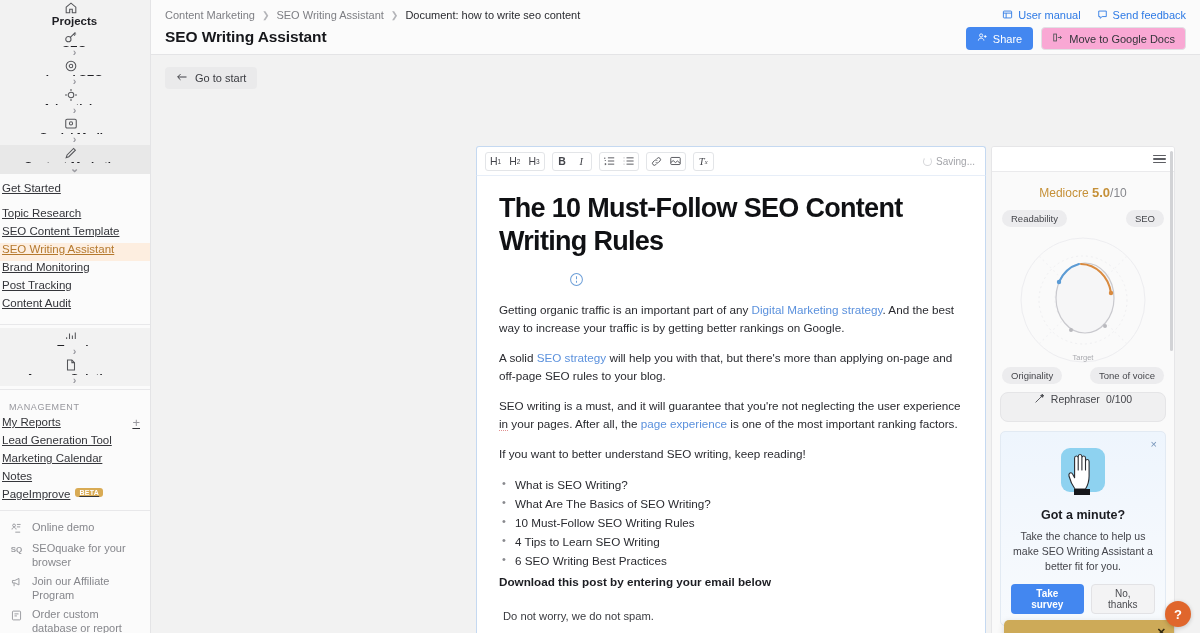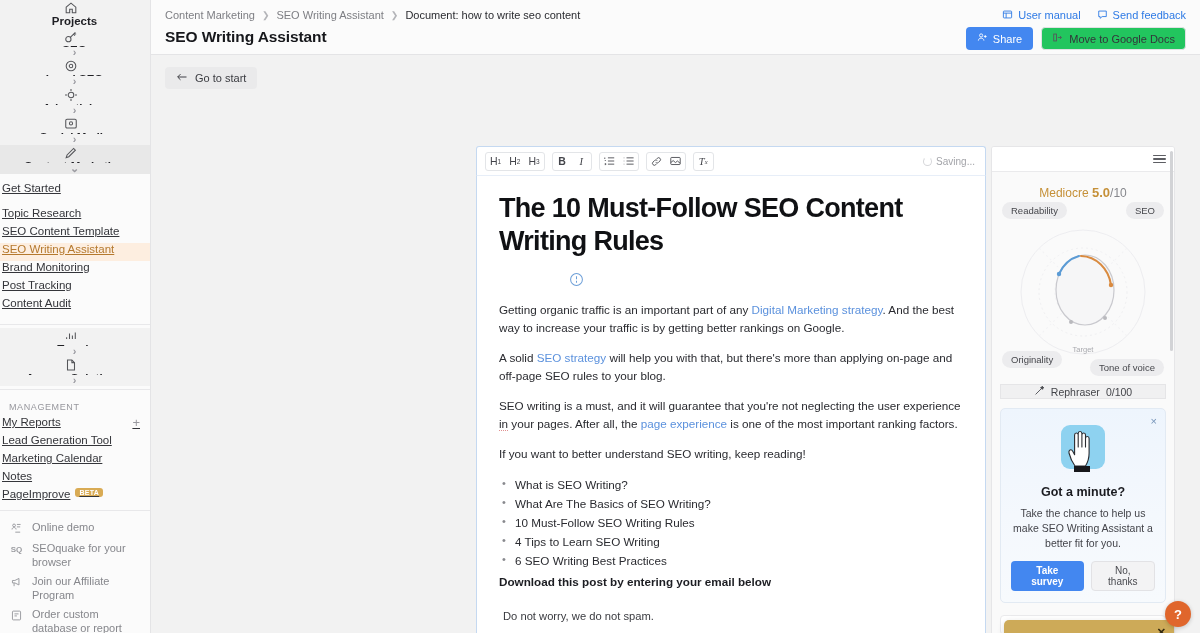--- a/index.html
+++ b/index.html
@@ -92,21 +92,21 @@
   }
   .top-link { display: flex; align-items: flex-start; gap: 5px; cursor: pointer; }
   .top-actions-2 { position: absolute; right: 14px; top: 27px; display: flex; align-items: center; gap: 8px; }
   .btn-share {
     display: flex; align-items: center; gap: 5px;
     background: #4387f0; color: #fff; font-size: 11px; font-weight: 400;
     border-radius: 4px; padding: 5px 11px; cursor: pointer; border: none;
   }
   .btn-gdocs {
     display: flex; align-items: center; gap: 6px;
-    background: #22c55e; color: #33343a; font-size: 11px;
+    background: #f9a8d4; color: #33343a; font-size: 11px;
     border: 1px solid #e1e1e4; border-radius: 4px; padding: 4px 10px; cursor: pointer;
   }
 
   .workspace { flex: 1; position: relative; overflow: hidden; background: #f2f2f2; }
 
   .btn-gostart {
     position: absolute; left: 14px; top: 12px;
     display: flex; align-items: center; gap: 7px;
     background: #eaeaeb; color: #3a3b40; font-size: 11px;
     border: none; border-radius: 4px; padding: 5px 11px; cursor: pointer;
@@ -178,40 +178,40 @@
   }
   .rp-head {
     height: 25px; flex: 0 0 25px; background: #fff;
     border-bottom: 1px solid #eaeaec;
     display: flex; align-items: center; justify-content: flex-end; padding-right: 8px;
   }
   .hamburger { width: 13px; cursor: pointer; }
   .hamburger span { display: block; height: 1.4px; background: #5d5e63; margin: 2.4px 0; border-radius: 1px; }
   .rp-body { flex: 1; overflow: hidden; position: relative; padding: 0 8px; }
 
-  .score-line { text-align: center; font-size: 12px; color: #c59038; margin: 13px 0 2px; }
+  .score-line { text-align: center; font-size: 12px; color: #c59038; margin: 13px 0 10px; }
   .score-line .word { font-weight: 400; }
   .score-line .num { font-weight: 700; font-size: 13px; }
   .score-line .denom { color: #86878c; font-weight: 400; }
 
   .radar-zone { position: relative; height: 182px; }
   .pill {
     position: absolute; background: #ececee; color: #46474c;
     font-size: 9.5px; border-radius: 9px; padding: 3px 9px; white-space: nowrap; cursor: pointer;
   }
   .pill.tl { left: 2px; top: 0; }
   .pill.tr { right: 2px; top: 0; }
-  .pill.bl { left: 2px; bottom: 16px; text-align: right; }
+  .pill.bl { left: 2px; bottom: 8px; text-align: right; }
   .pill.br { right: 2px; bottom: 8px; }
   .radar-svg { position: absolute; left: 50%; top: 24px; transform: translateX(-50%); }
 
   .rephraser {
-    display: flex; align-items: center; justify-content: center; gap: 6px;
-    background: #f0f0f1; border: 1px solid #e5e5e7; border-radius: 0;
-    height: 15px; font-size: 10.5px; color: #44454a; cursor: pointer; margin-bottom: 9px;
+    display: flex; align-items: flex-start; justify-content: center; gap: 6px;
+    background: #f0f0f1; border: 1px solid #e5e5e7; border-radius: 8px;
+    height: 30px; font-size: 10.5px; color: #44454a; cursor: pointer; margin-bottom: 9px;
   }
 
   
   .survey {
     position: relative;
     background: linear-gradient(180deg,#eef5fd 0%, #f4f8fd 55%, #f7fafd 100%);
     border: 1px solid #e2eaf3; border-radius: 5px;
     padding: 13px 10px 11px; text-align: center; margin-bottom: 12px;
   }
   .survey .x { position: absolute; right: 8px; top: 6px; color: #7694b9; font-size: 11px; cursor: pointer; }

